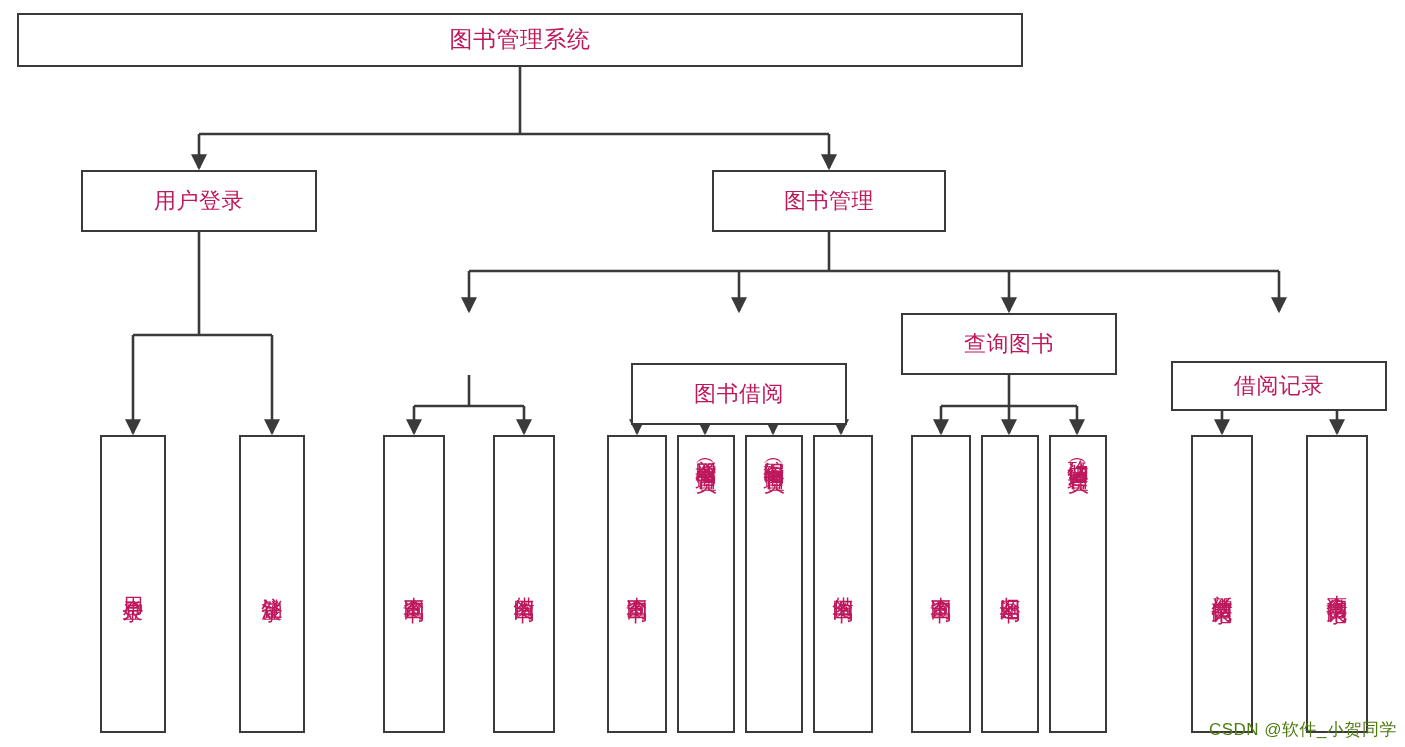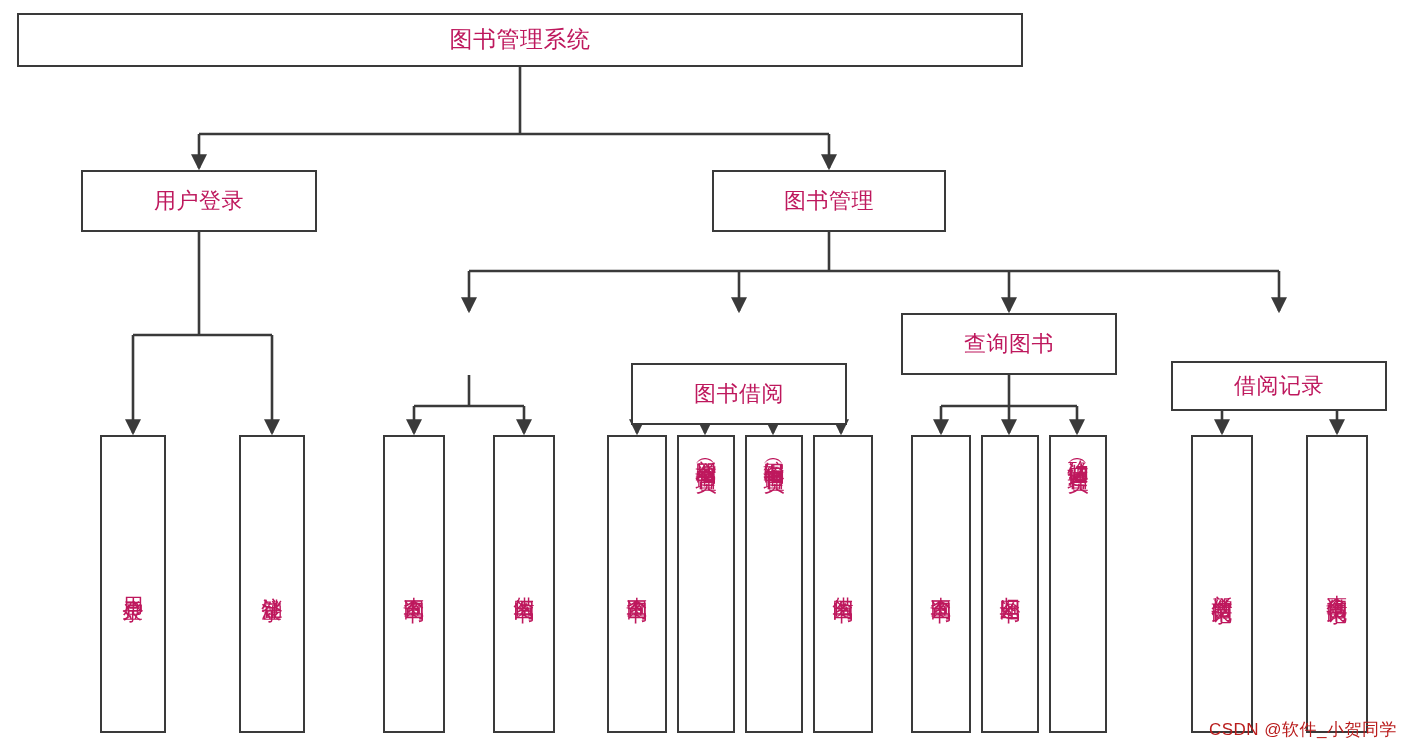--- a/index.html
+++ b/index.html
@@ -66,21 +66,21 @@
     max-height: 100%;
   }
   .node.vertical.top-aligned {
     align-items: flex-start;
   }
   #watermark {
     position: absolute;
     right: 8px;
     bottom: 6px;
     font-size: 17px;
-    color: #b91c1c;
+    color: #4d7c0f;
     letter-spacing: 0.5px;
     z-index: 6;
     white-space: nowrap;
     font-family: "Liberation Sans", "DejaVu Sans", sans-serif;
   }
 </style>
 </head>
 <body>
 
 <div id="diagram-root">

